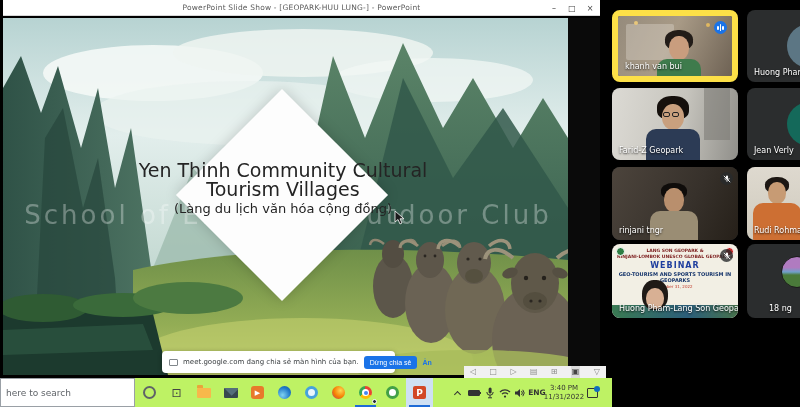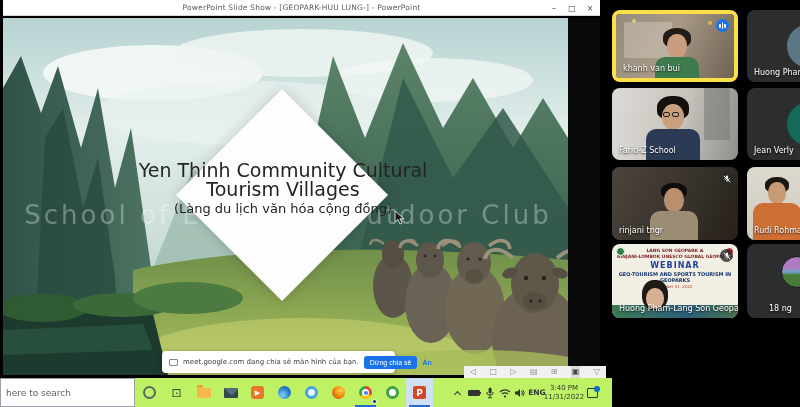--- a/index.html
+++ b/index.html
@@ -77,21 +77,21 @@
 #tb-clock{left:547px;width:34px;flex-direction:column;font-size:7px;line-height:8.5px;text-align:center}
 #tb-action{left:583px;width:18px}
 .batt{width:12px;height:6px;border:1px solid #333;border-radius:1px;position:relative;background:#333}
 .batt:after{content:"";position:absolute;right:-2px;top:1px;width:1.5px;height:2.5px;background:#333}
 .action{width:11px;height:10px;border:1.2px solid #333;border-radius:1px;position:relative}
 .action .dot{position:absolute;right:-3px;top:-3px;width:6px;height:6px;border-radius:50%;background:#0f6cbd}
 
 
 #sidebar{left:606px;top:0;width:194px;height:407px;background:#000}
 .tile{position:absolute;border-radius:8px;overflow:hidden;background:#2b2d2e}
-.tile.spk{border:4px solid #fde047}
+.tile.spk{border:6px solid #fde047}
 .plabel{position:absolute;left:7px;bottom:5px;font-size:8px;color:#fff;z-index:5;
   text-shadow:0 1px 2px rgba(0,0,0,.9);white-space:nowrap}
 .mic-off{position:absolute;right:5px;top:5px;width:13px;height:13px;border-radius:50%;
   background:rgba(40,42,44,.8);display:flex;align-items:center;justify-content:center;z-index:5}
 .speak-ind{position:absolute;right:5px;top:5px;width:13px;height:13px;border-radius:50%;background:#1a73e8;
   display:flex;align-items:center;justify-content:center;gap:1px;z-index:5}
 .speak-ind i{width:1.6px;background:#fff;border-radius:1px;display:block}
 .speak-ind i:nth-child(1){height:4px}.speak-ind i:nth-child(2){height:7px}.speak-ind i:nth-child(3){height:4px}
 .avatar{position:absolute;border-radius:50%;display:flex;align-items:center;justify-content:center;
   color:#fff;font-size:17px}
@@ -353,21 +353,21 @@
       <div class="scene v-farid">
         <div class="door"></div>
         <div class="hair" style="left:45px;top:8px;width:32px;height:24px;background:#15100c"></div>
         <div class="face" style="left:50px;top:16px;width:22px;height:26px;background:#c9a07e"></div>
         <div class="glasses" style="left:51px;top:24px">
             <i></i>
             <i></i>
           </div>
         <div class="shirt" style="left:34px;top:41px;width:54px;height:32px;background:#2c3b55"></div>
       </div>
-      <span class="plabel">Farid-Z School</span>
+      <span class="plabel">Farid-Z Geopark</span>
     </div>
 
     <div class="tile" style="left:141px;top:88px;width:126px;height:72px">
       <div class="avatar" style="left:40px;top:14px;width:44px;height:44px;background:#14695a">J</div>
       <span class="plabel">Jean Verly</span>
     </div>
 
     <div class="tile" style="left:6px;top:167px;width:126px;height:73px">
       <div class="scene v-rinjani">
         <div class="hair" style="left:49px;top:16px;width:26px;height:16px;background:#0f0c0a"></div>

